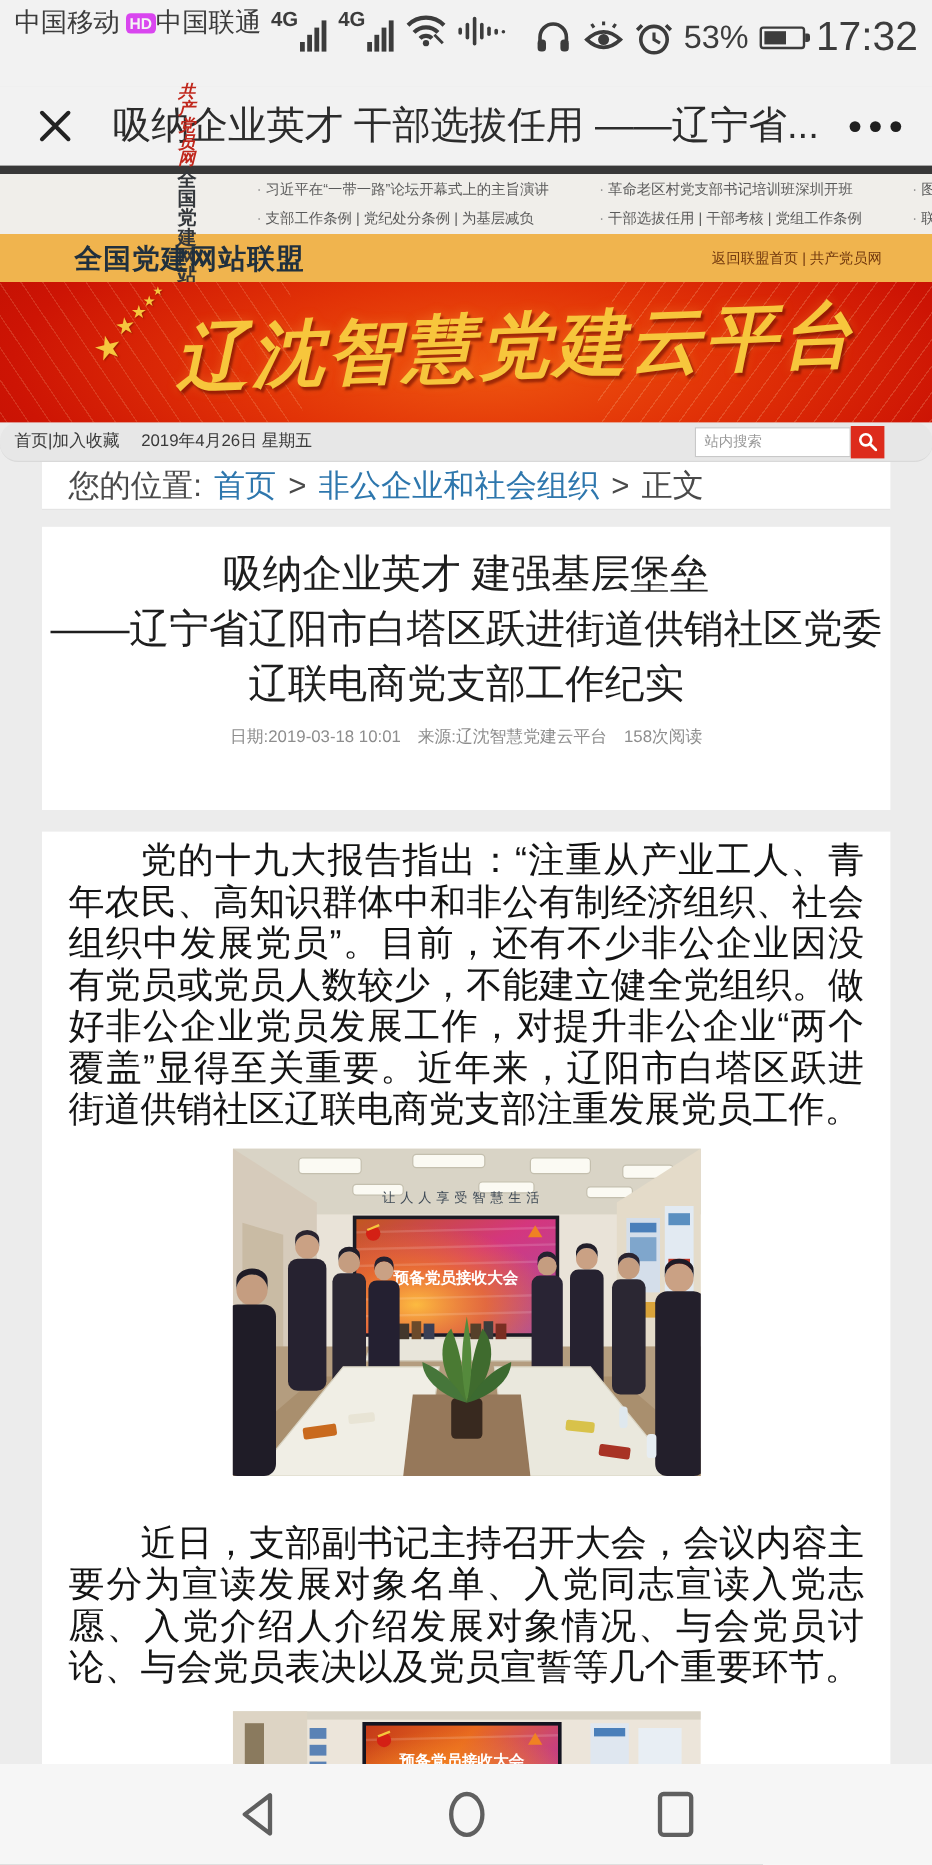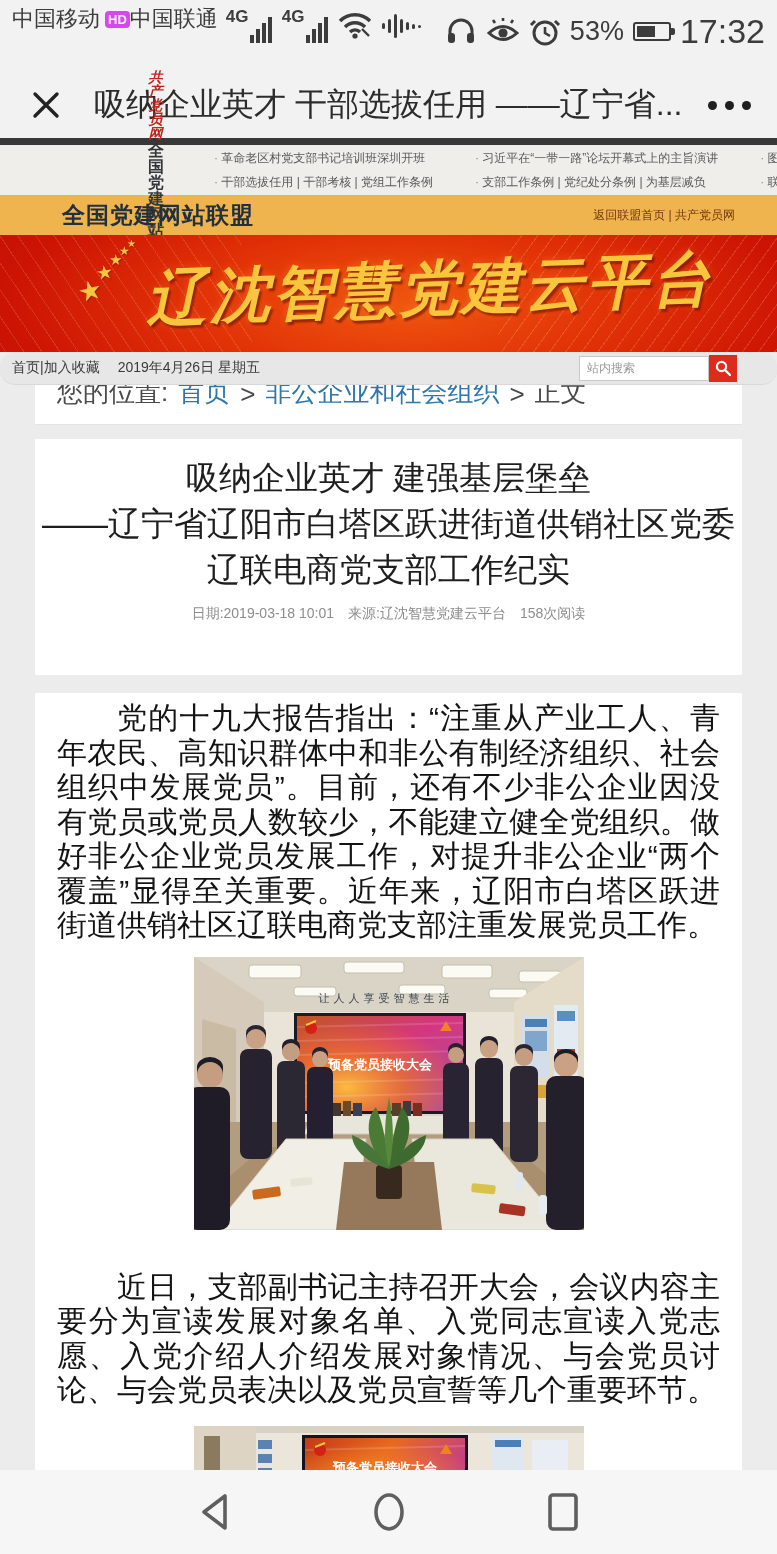--- a/index.html
+++ b/index.html
@@ -72,21 +72,21 @@
   .sn-left { display:flex; align-items:center; gap:18px; font-size:14px; color:#3a3a3a; }
   .sn-home { cursor:pointer; }
   .search-box { display:flex; align-items:center; }
   .search-input { width:130px; height:25px; border:1px solid #c8c8c8; background:#fff; font-size:12px; padding:0 7px; color:#555; outline:none; }
   .search-input::placeholder { color:#999; }
   .search-btn { width:28px; height:27px; background:#dd2b1c; border:none; display:flex; align-items:center; justify-content:center; cursor:pointer; }
 
   
   .content { height:1085px; padding:0 35px; overflow:hidden; background:#ececec; }
   .card { background:#fff; }
-  .breadcrumb-card { height:40px; display:flex; align-items:flex-end; gap:10px; padding:14px 22px; font-size:26px; color:#4a4a4a; border-bottom:1px solid #e4e4e4; }
+  .breadcrumb-card { height:40px; display:flex; align-items:center; gap:10px; padding:4px 22px; font-size:26px; color:#4a4a4a; border-bottom:1px solid #e4e4e4; }
   .bc-link { color:#2e77ad; cursor:pointer; }
   .title-card { margin-top:14px; height:236px; text-align:center; padding-top:16px; }
   .a-title { font-size:33px; color:#1e1e1e; line-height:46px; font-weight:400; white-space:nowrap; }
   .a-meta { margin-top:12px; font-size:14px; color:#8d8d8d; }
   .body-card { margin-top:18px; height:813px; padding:8px 22px 0; overflow:hidden; }
   .body-card p { font-size:30px; line-height:34.5px; color:#141414; text-align:justify; text-indent:2em; font-weight:500; }
   .para2 { margin-top:40px; }
   .photo-wrap { text-align:center; margin-top:14px; }
   .photo-wrap.second { margin-top:18px; }
   .photo-wrap svg { display:block; margin:0 auto; }
@@ -185,26 +185,26 @@
   </div>
   <div class="dark-strip"></div>
 
   <div class="site-header">
     <div class="logo">
       <div class="logo-script">共产党员网</div>
       <div class="logo-name">全国党建网站联盟</div>
     </div>
     <div class="hlinks">
       <div class="hcol">
+        <span class="hlink">习近平在“一带一路”论坛开幕式上的主旨演讲</span>
+        <span class="hlink">支部工作条例 | 党纪处分条例 | 为基层减负</span>
+      </div>
+      <div class="hcol">
         <span class="hlink">革命老区村党支部书记培训班深圳开班</span>
         <span class="hlink">干部选拔任用 | 干部考核 | 党组工作条例</span>
-      </div>
-      <div class="hcol">
-        <span class="hlink">习近平在“一带一路”论坛开幕式上的主旨演讲</span>
-        <span class="hlink">支部工作条例 | 党纪处分条例 | 为基层减负</span>
       </div>
       <div class="hcol">
         <span class="hlink">图解：2019年组织工作任务要点</span>
         <span class="hlink">联盟作品| 藏在备忘录里的选调生</span>
       </div>
     </div>
   </div>
 
   <div class="yellow-bar">
     <span class="yb-name">全国党建网站联盟</span>

